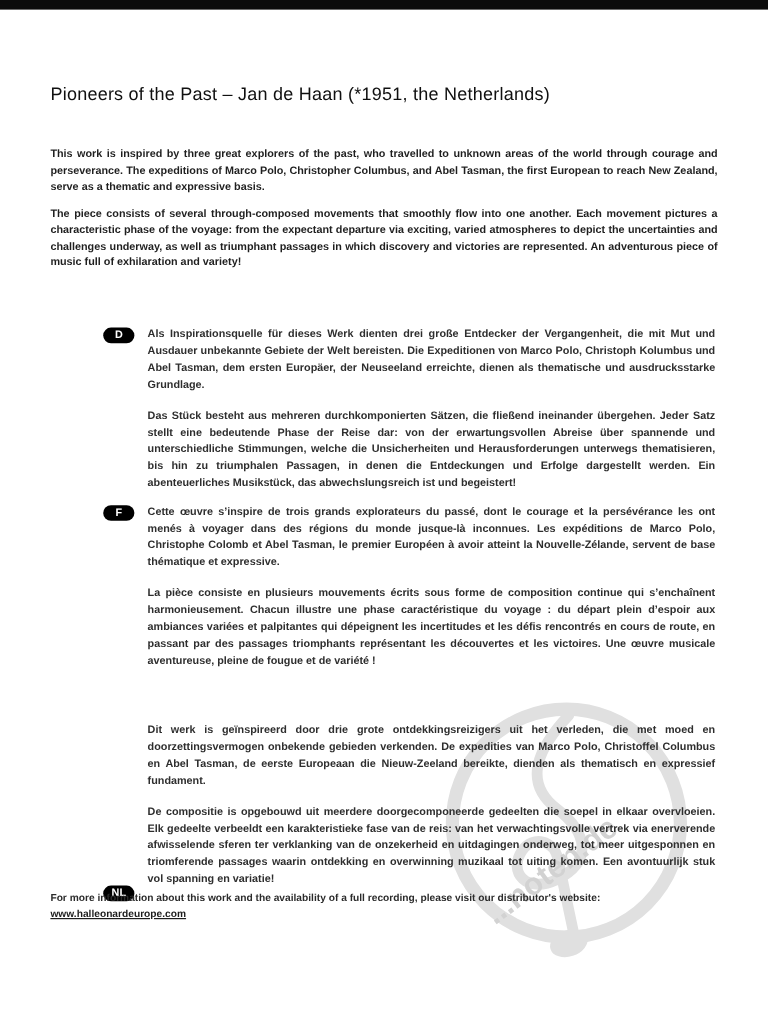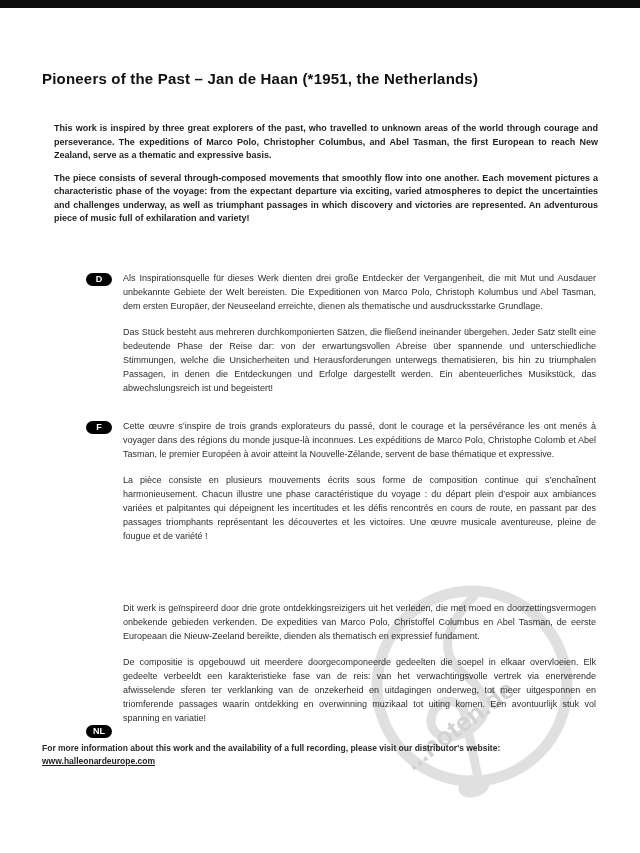--- a/index.html
+++ b/index.html
@@ -10,45 +10,45 @@
     overflow:hidden;
     font-family:"Liberation Sans", sans-serif;
     color:#1c1c1c;
   }
   .topbar {
     position:absolute; top:0; left:0; width:640px; height:8px;
     background:#0c0c0c; z-index:2;
   }
   .title {
     position:absolute; top:42px; left:42px; right:42px;
-    font-size:15px; font-weight:700; color:#101010;
+    font-size:15px; font-weight:400; color:#101010;
     letter-spacing:.2px; z-index:1;margin-top:28px;
   }
   .intro {
-    position:absolute; top:122px; left:42px; right:42px; z-index:1;margin-left:12px;
+    position:absolute; top:122px; left:42px; right:42px; z-index:1;
   }
   .intro p {
     margin:0 0 9px 0;
     font-size:9px; font-weight:700; line-height:1.5;
     text-align:justify; color:#1f1f1f;
   }
   .section {
     position:absolute; left:86px; right:44px;
     display:flex; align-items:flex-start; gap:11px; z-index:1;
   }
   #sec-d  { top:272px; }
   #sec-f  { top:420px; }
   #sec-nl { top:602px;align-items:flex-end; }
   .badge {
     flex:0 0 auto; min-width:20px; padding:0 3px; height:13px; line-height:13px;
     background:#000; color:#fff;
     font-size:9px; font-weight:700; text-align:center;
     border-radius:8px; margin-top:1px;
   }
-  .texts { flex:1; }
+  .texts { flex:1;font-weight:bold; }
   .texts p {
     margin:0 0 12px 0;
     font-size:9px; line-height:1.55;
     text-align:justify; color:#2e2e2e;
   }
   .footer {
     position:absolute; top:742px; left:42px; right:42px; z-index:1;
     font-size:8.5px; line-height:1.5; color:#2b2b2b;
   }
   .footer .line { margin:0 0 1px 0; text-align:left;font-weight:bold; }

